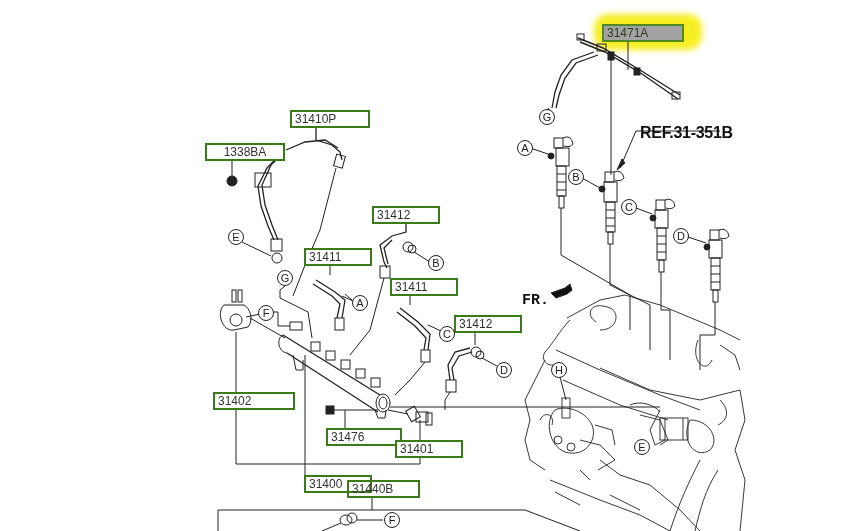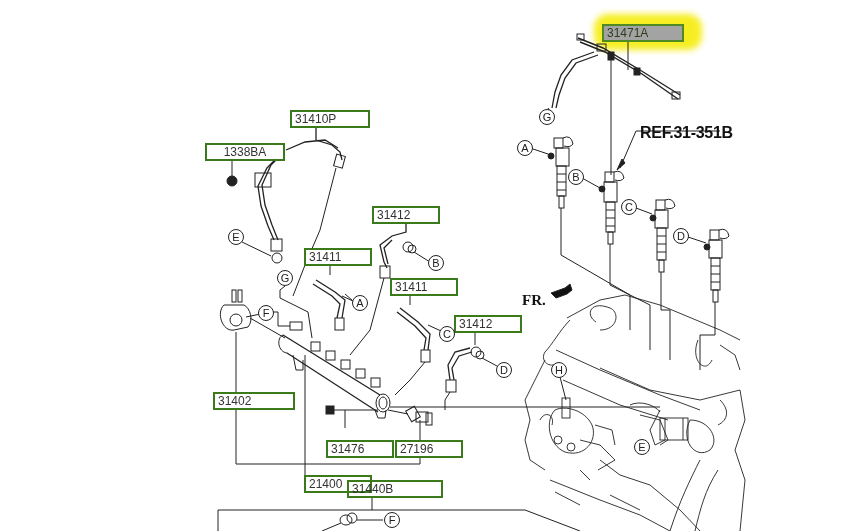--- a/index.html
+++ b/index.html
@@ -19,21 +19,21 @@
     background: #f7ee22; border-radius: 14px; filter: blur(3px);
   }
   .callout {
     position: absolute; box-sizing: border-box; width: 16px; height: 16px;
     border: 1.2px solid #222; border-radius: 50%; background: #fff;
     font-family: "Liberation Sans", sans-serif; font-size: 11px; color: #222;
     text-align: center; line-height: 14px; cursor: pointer;
   }
   .ref-text { position: absolute; font-family: "Liberation Sans", sans-serif;
     font-weight: bold; font-size: 16px; color: #111; letter-spacing: -0.3px; }
-  .fr-text { position: absolute; font-family: Liberation Serif, serif;
+  .fr-text { position: absolute; font-family: Liberation Mono, monospace;
     font-weight: bold; font-size: 15px; color: #111; }
 </style>
 </head>
 <body>
 
 <div id="diagram">
   <div class="highlight-glow"></div>
 
   <svg width="857" height="531" style="position:absolute;left:0;top:0" fill="none" stroke="#222" stroke-width="1">
 
@@ -261,24 +261,24 @@
   </svg>
 
   <div class="part-label highlighted" style="left:602px;top:24px;width:82px;">31471A</div>
   <div class="part-label" style="left:274px;top:110px;width:80px;margin-left:16px;">31410P</div>
   <div class="part-label" style="left:205px;top:143px;width:80px;text-align:center;">1338BA</div>
   <div class="part-label" style="left:372px;top:206px;width:68px;">31412</div>
   <div class="part-label" style="left:304px;top:248px;width:68px;">31411</div>
   <div class="part-label" style="left:390px;top:278px;width:68px;">31411</div>
   <div class="part-label" style="left:454px;top:315px;width:68px;">31412</div>
   <div class="part-label" style="left:213px;top:392px;width:82px;">31402</div>
-  <div class="part-label" style="left:326px;top:440px;width:68px;">31476</div>
-  <div class="part-label" style="left:395px;top:440px;width:68px;">27196</div>
-  <div class="part-label" style="left:304px;top:475px;width:68px;">21400</div>
-  <div class="part-label" style="left:347px;top:480px;width:96px;background:transparent;">31440B</div>
+  <div class="part-label" style="left:326px;top:428px;width:76px;">31476</div>
+  <div class="part-label" style="left:395px;top:440px;width:68px;">31401</div>
+  <div class="part-label" style="left:304px;top:475px;width:68px;">31400</div>
+  <div class="part-label" style="left:347px;top:480px;width:73px;background:transparent;">31440B</div>
 
   <div class="callout" style="left:517px;top:140px;">A</div>
   <div class="callout" style="left:568px;top:169px;">B</div>
   <div class="callout" style="left:621px;top:199px;">C</div>
   <div class="callout" style="left:673px;top:228px;">D</div>
   <div class="callout" style="left:539px;top:109px;">G</div>
   <div class="callout" style="left:551px;top:362px;">H</div>
   <div class="callout" style="left:634px;top:439px;">E</div>
 
   <div class="callout" style="left:228px;top:229px;">E</div>

